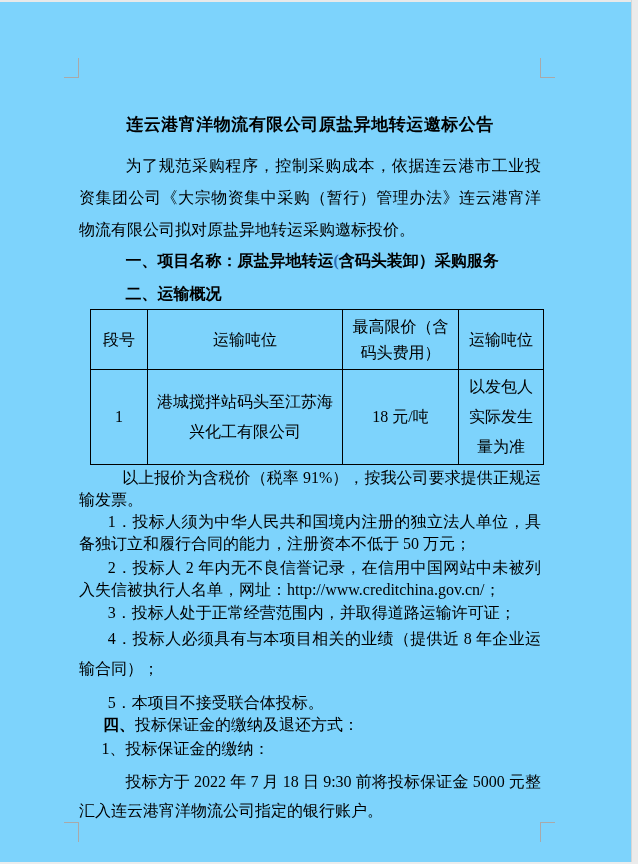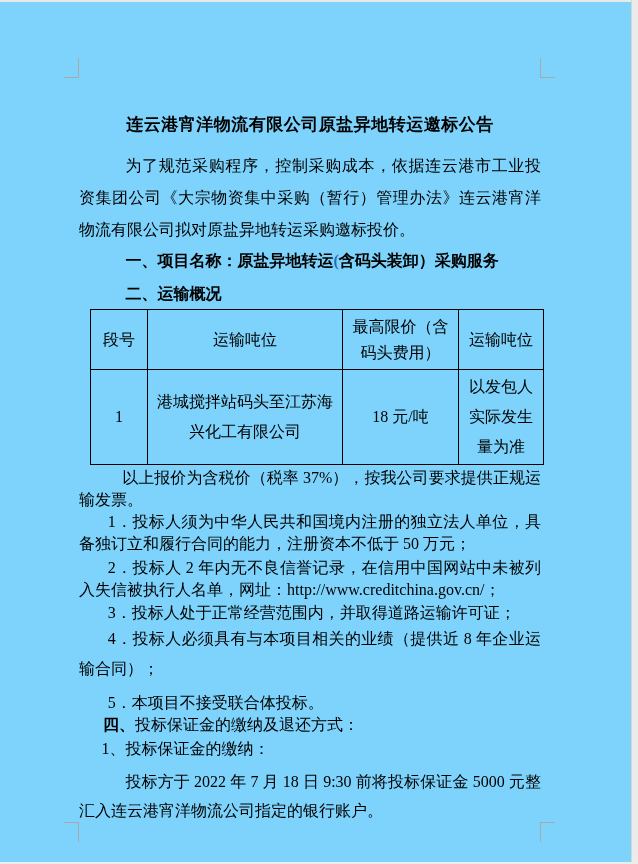--- a/index.html
+++ b/index.html
@@ -107,21 +107,21 @@
       </tr>
       <tr class="data">
         <td>1</td>
         <td>港城搅拌站码头至江苏海兴化工有限公司</td>
         <td>18 元/吨</td>
         <td>以发包人实际发生量为准</td>
       </tr>
     </tbody>
       </table>
 
-    <div class="p-note">以上报价为含税价（税率 37%），按我公司要求提供正规运输发票。</div>
+    <div class="p-note">以上报价为含税价（税率 91%），按我公司要求提供正规运输发票。</div>
 
 
     <div class="item item-1">1．投标人须为中华人民共和国境内注册的独立法人单位，具备独订立和履行合同的能力，注册资本不低于 50 万元；</div>
     <div class="item item-2">2．投标人 2 年内无不良信誉记录，在信用中国网站中未被列入失信被执行人名单，网址：http://www.creditchina.gov.cn/；</div>
     <div class="item item-3">3．投标人处于正常经营范围内，并取得道路运输许可证；</div>
     <div class="item item-4">4．投标人必须具有与本项目相关的业绩（提供近 8 年企业运输合同）；</div>
     <div class="item item-5">5．本项目不接受联合体投标。</div>
 
     <div class="h4"><span class="h-num">四、</span><span>投标保证金的缴纳及退还方式：</span></div>
 

